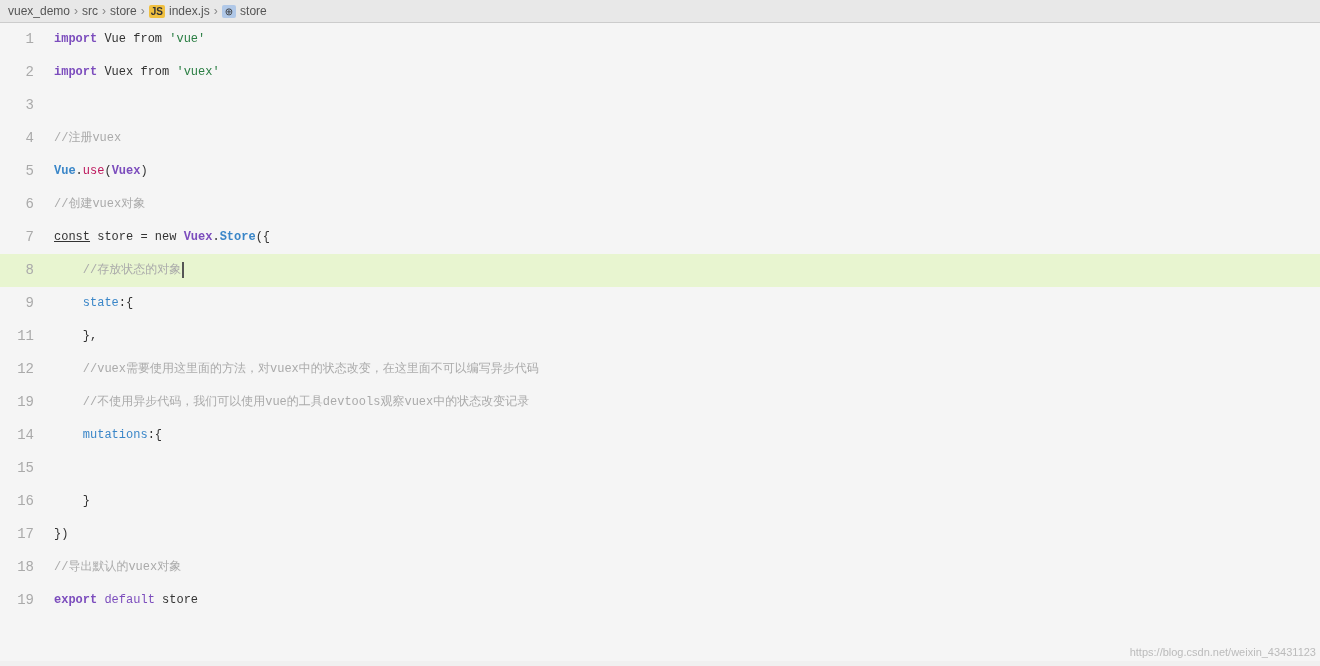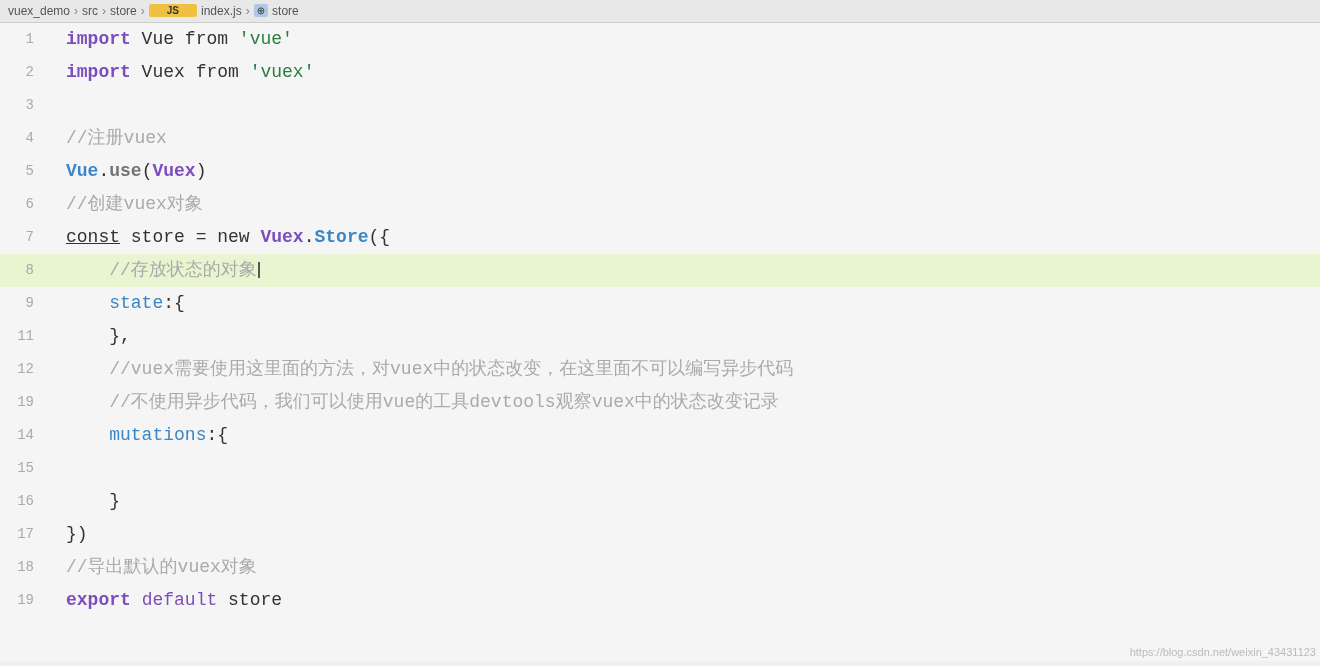--- a/index.html
+++ b/index.html
@@ -14,41 +14,41 @@
       font-size: 14px;
       width: 1320px;
       height: 666px;
       overflow: hidden;
     }
 
     .breadcrumb-bar {
       background-color: #e8e8e8;
       padding: 4px 8px;
       display: flex;
-      align-items: flex-start;
+      align-items: flex-end;
       gap: 4px;
       font-size: 12px;
       color: #555;
       border-bottom: 1px solid #ccc;
       font-family: Arial, sans-serif;
     }
 
     .breadcrumb-bar span {
       color: #555;
     }
 
     .breadcrumb-bar .sep {
       color: #888;
     }
 
     .breadcrumb-bar .js-badge {
       background-color: #f0c040;
       color: #333;
       font-size: 10px;
-      padding: 1px 18px;
+      padding: 1px 2px;
       border-radius: 2px;
       font-weight: bold;
     }
 
     .breadcrumb-bar .store-badge {
       background-color: #b0c8e8;
       color: #333;
       font-size: 10px;
       padding: 1px 3px;
       border-radius: 2px;
@@ -81,33 +81,32 @@
       color: #aaa;
       user-select: none;
       font-size: 14px;
       line-height: 33px;
     }
 
     .line-content {
       flex: 1;
       padding-left: 4px;
       white-space: pre;
-      font-size: 18px;
+      font-size: 12px;
       line-height: 33px;
       color: #333;
-      margin-left: 12px;
     }
 
     
     .kw-import { color: #7c4dbd; font-weight: bold; }
     .kw-from { color: #333; }
     .str { color: #2a7e43; }
     .comment { color: #aaa; text-align: right; }
     .kw-vue { color: #3a86c8; font-weight: bold; }
-    .kw-use { color: #737373; font-weight: bold; }
+    .kw-use { color: #be185d; }
     .kw-const { color: #333; text-decoration: underline; }
     .kw-new { color: #333; }
     .kw-vuex { color: #7c4dbd; font-weight: bold; }
     .kw-store { color: #3a86c8; font-weight: bold; }
     .kw-state { color: #3a86c8; }
     .num { color: #1a8a3a; }
     .kw-mutations { color: #3a86c8; }
     .kw-export { color: #7c4dbd; font-weight: bold; }
     .kw-default { color: #7c4dbd; }
     .cursor {

